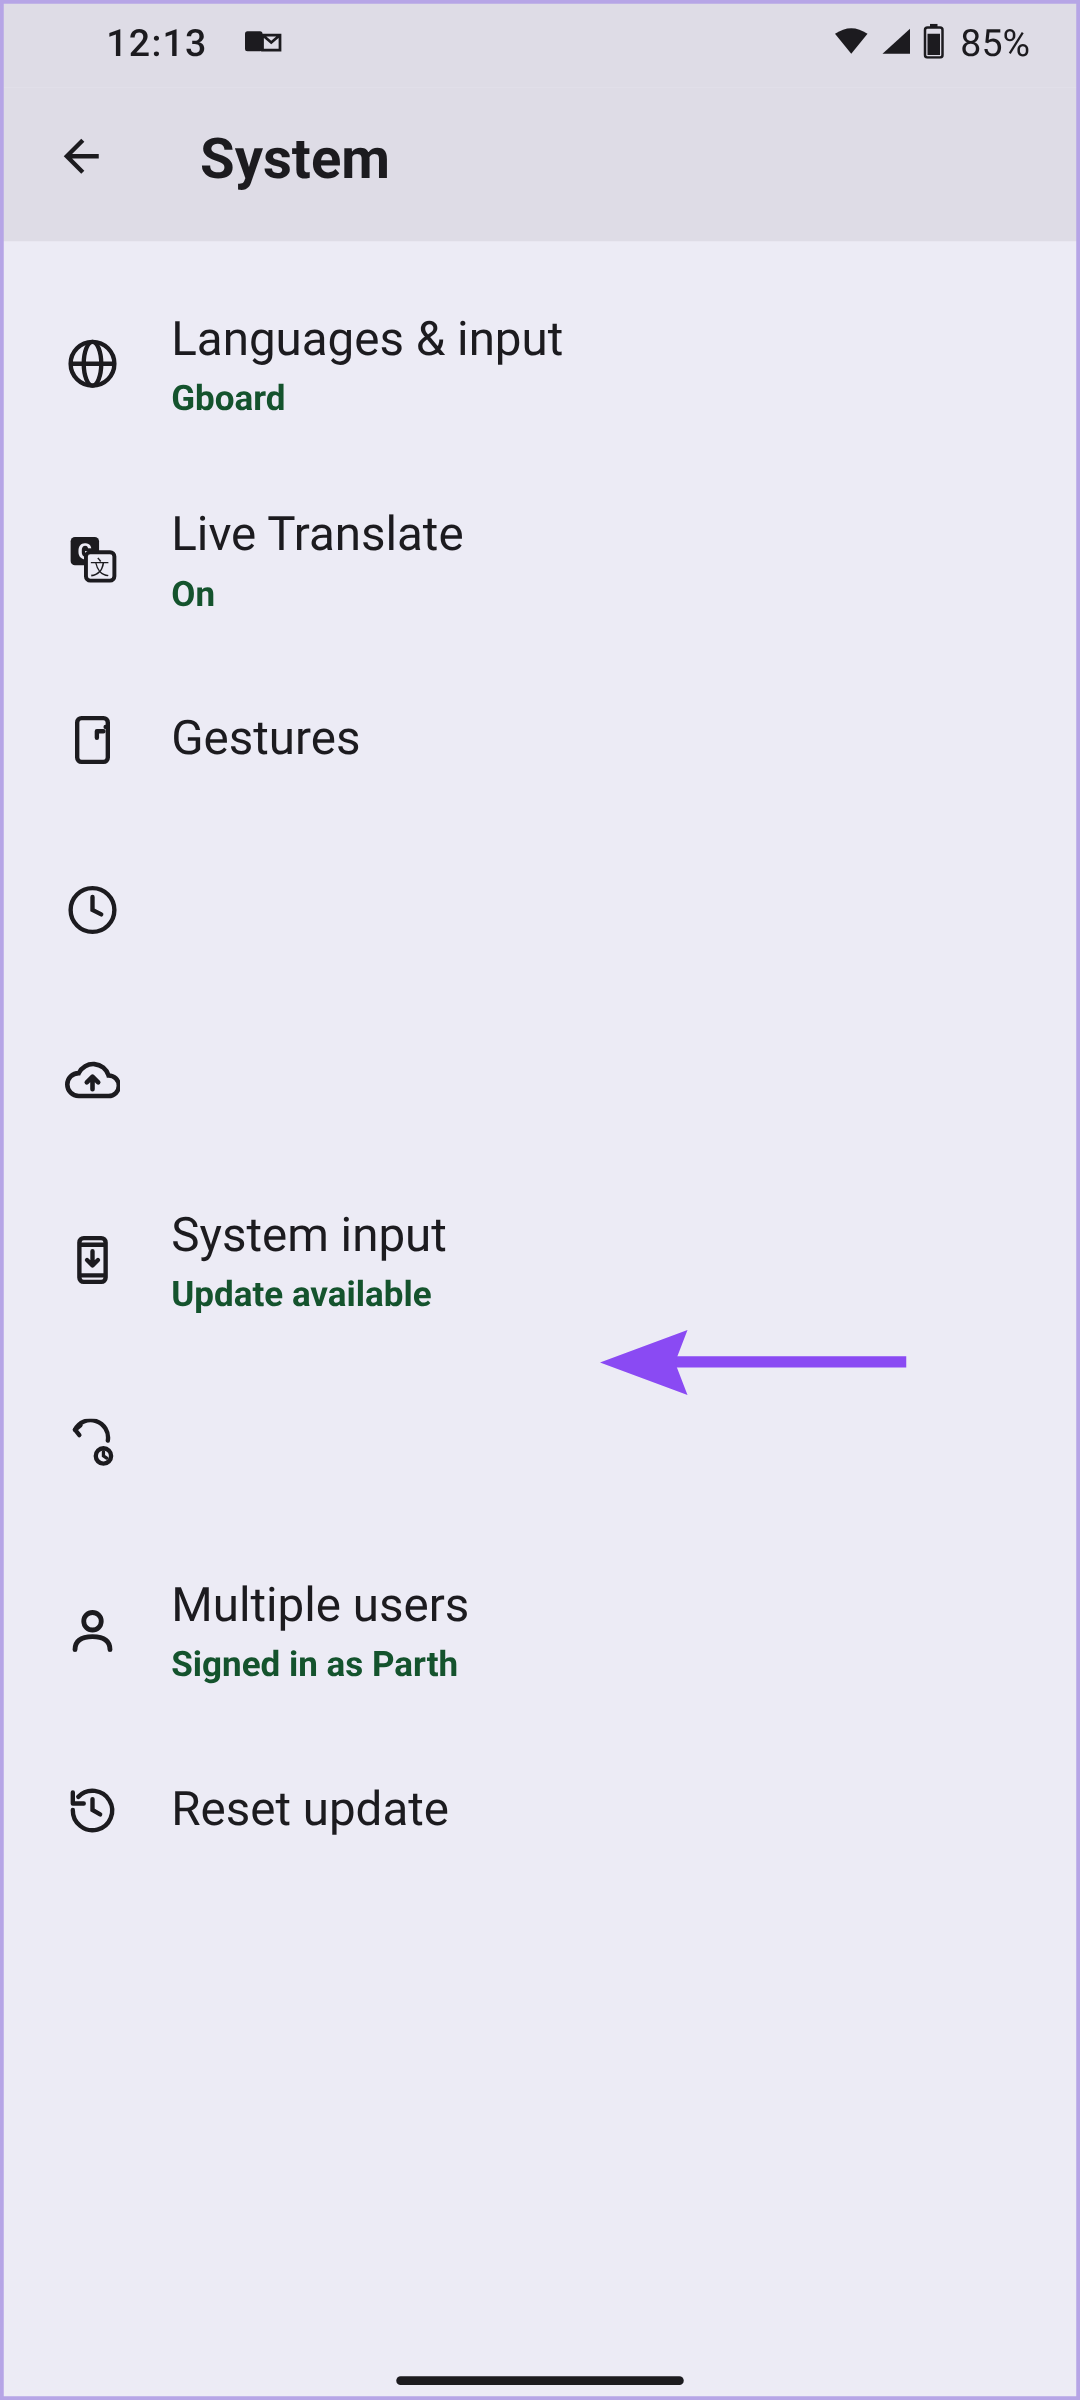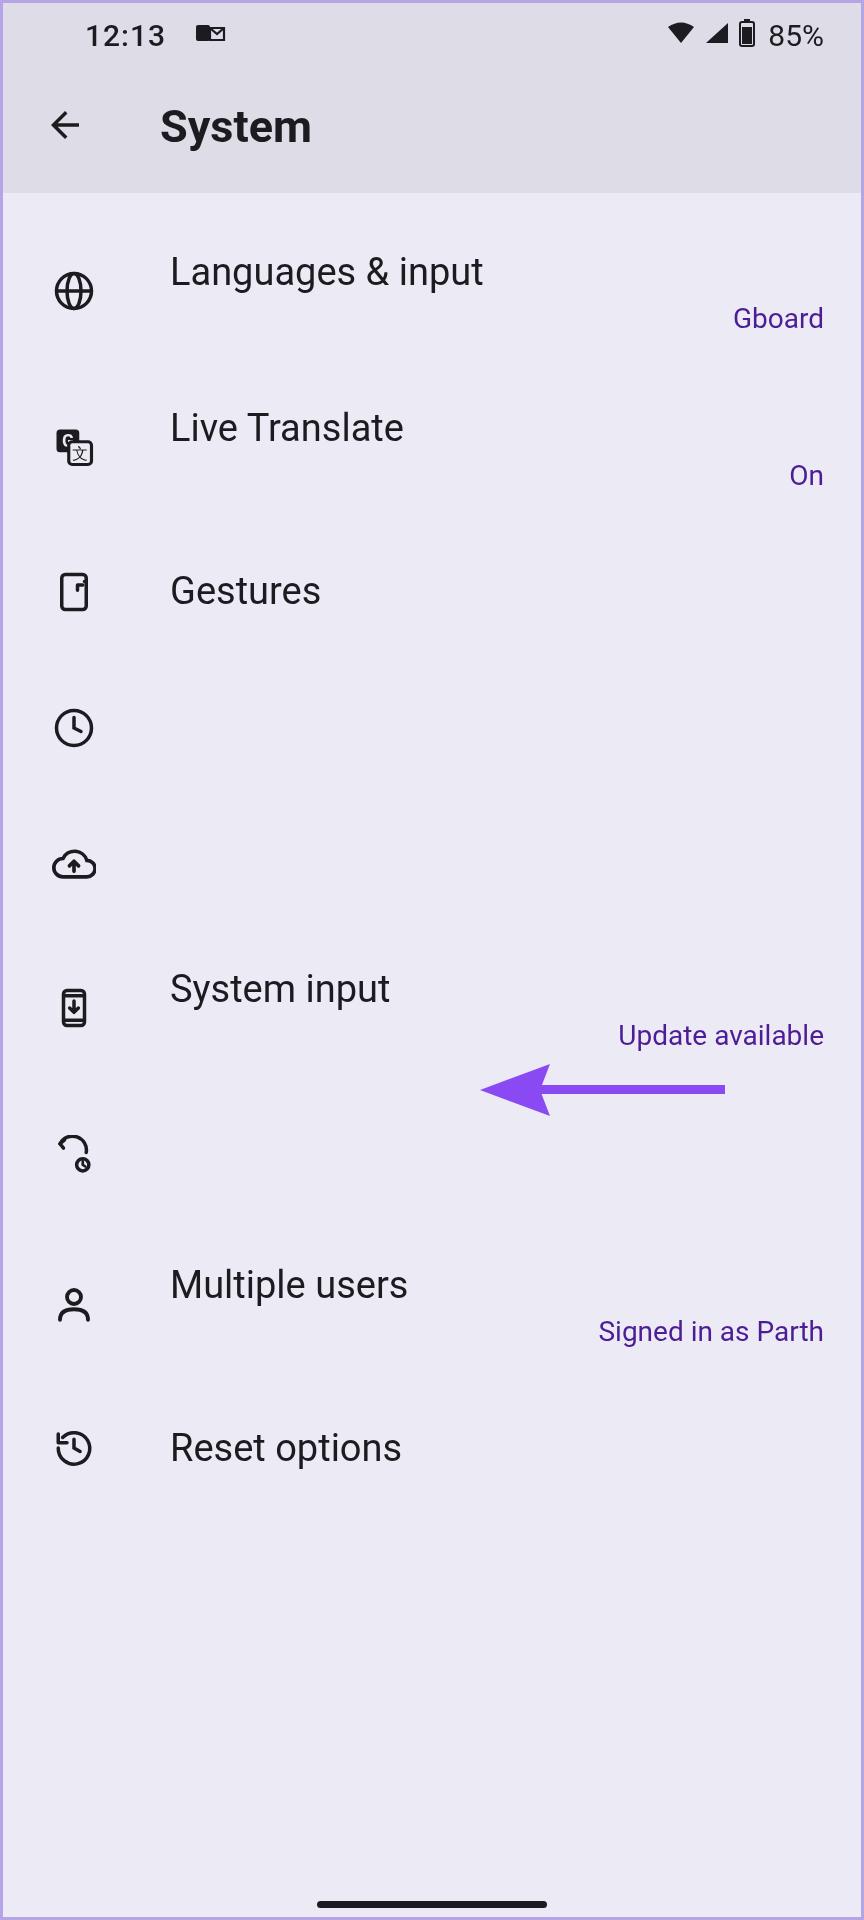--- a/index.html
+++ b/index.html
@@ -66,21 +66,21 @@
       font-weight: 700;
     }
     
     .settings-list {
       padding-top: 20px;
     }
     .settings-item {
       display: flex;
       align-items: center;
       padding: 34px 40px 34px 50px;
-      gap: 72px;
+      gap: 39px;
       min-height: 140px;
     }
     .settings-item.single {
       min-height: 132px;
     }
     .item-icon {
       width: 48px;
       height: 48px;
       display: flex;
       align-items: center;
@@ -91,24 +91,23 @@
       flex: 1;
     }
     .item-title {
       font-size: 38px;
       font-weight: 400;
       color: #1c1b1f;
       line-height: 1.35;
     }
     .item-subtitle {
       font-size: 28px;
-      color: #4c1d95;
+      color: #14532d;
       margin-top: 4px;
-      font-weight: 400;
-      text-align: right;
+      font-weight: 700;
     }
     
     .annotation-arrow {
       position: absolute;
       left: 470px;
       top: 1059px;
       pointer-events: none;
     }
     
     .nav-bar {
@@ -278,21 +277,21 @@
 
   <div class="settings-item single">
     <div class="item-icon">
       <svg width="42" height="42" viewBox="0 0 24 24" fill="none" stroke="#1c1b1f" stroke-width="2">
           <path d="M3 12 A9 9 0 1 0 5.5 6" stroke-linecap="round"></path>
           <path d="M3 4 L3 9 L8 9" stroke-linecap="round" stroke-linejoin="round"></path>
           <path d="M12 7 L12 12 L15.5 14" stroke-linecap="round"></path>
         </svg>
     </div>
     <div class="item-content">
-      <div class="item-title">Reset options</div>
+      <div class="item-title">Reset update</div>
     </div>
   </div>
 
 </div>
 
 <div class="annotation-arrow">
   <svg width="260" height="80" viewBox="0 0 260 80">
     <path d="M255 35 L70 35 L70 26 L255 26 Z" fill="#8a4af3"></path>
     <path d="M80 5 L10 31 L80 57 L70 31 Z" fill="#8a4af3"></path>
   </svg>

